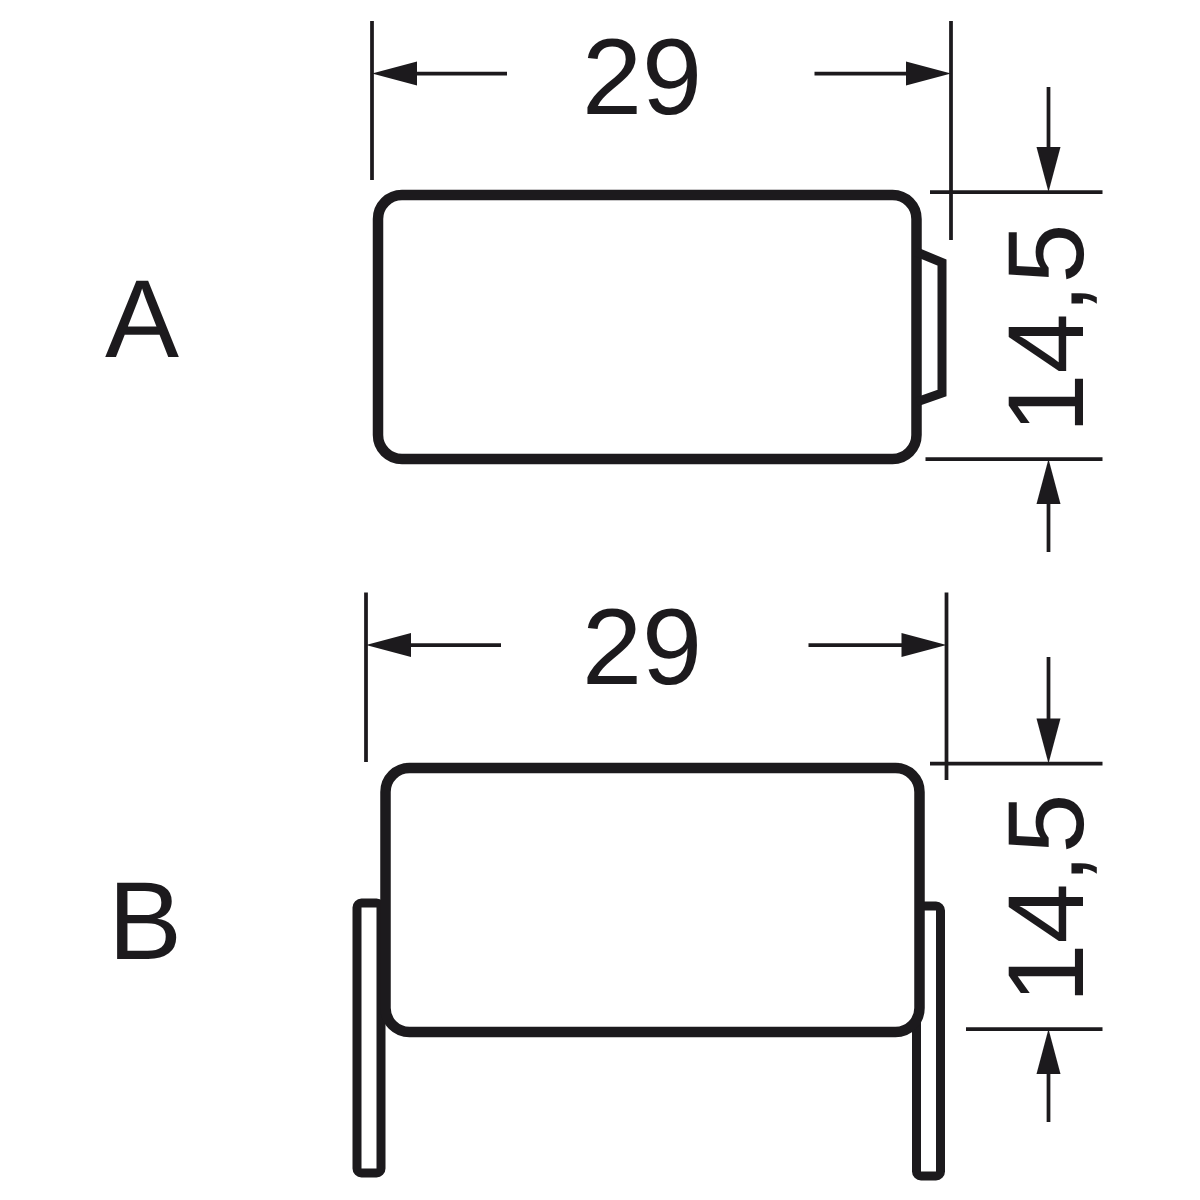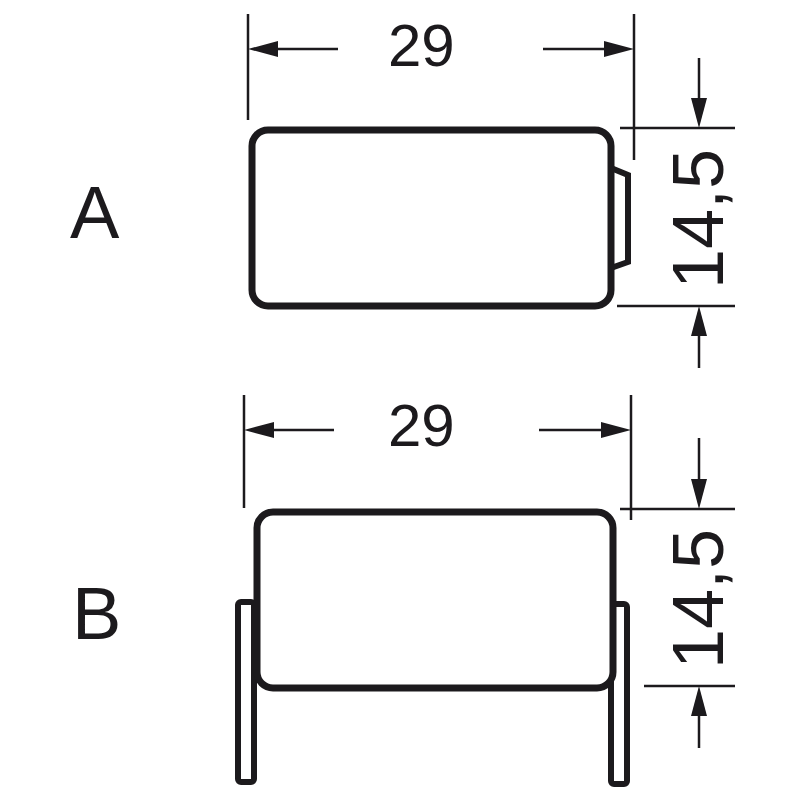--- a/index.html
+++ b/index.html
@@ -1,20 +1,20 @@
 <!DOCTYPE html>
 <html><head>
   <meta charset="utf-8">
   <style>
     html, body { margin:0; padding:0; background:#ffffff; }
     body { width:800px; height:800px; overflow:hidden; position:relative; font-family:"Liberation Sans", sans-serif; }
     svg { position:absolute; left:0; top:0; }
     .lbl { position:absolute; font-family:"Liberation Sans", sans-serif; color:#1c1a1d; line-height:1; }
     .variant { font-size:74px; }
-    .dimh { font-size:60px; }
+    .dimh { font-size:72px; }
     .dimv { font-size:72px; transform-origin:center center; }
   </style>
 </head>
 <body>
 
 <svg width="800" height="800" viewBox="0 0 800 800">
   <g fill="none" stroke="#1c1a1d" stroke-linecap="butt">
 
     <g>
 

